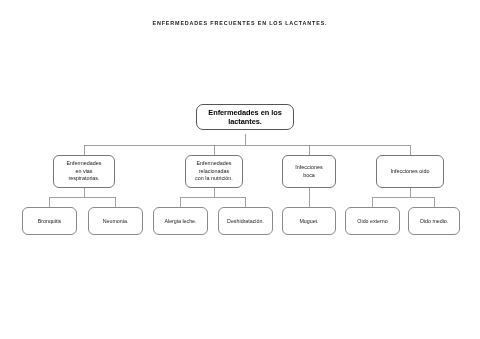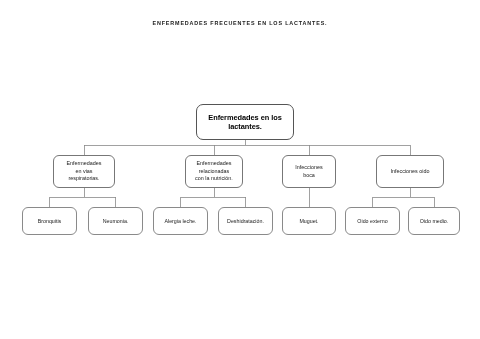--- a/index.html
+++ b/index.html
@@ -107,21 +107,21 @@
       <line x1="309" y1="145" x2="309" y2="155" stroke="#8a8a8a" stroke-width="0.8" shape-rendering="crispEdges"></line>
       <line x1="309" y1="188" x2="309" y2="207" stroke="#8a8a8a" stroke-width="0.8" shape-rendering="crispEdges"></line>
       <line x1="410" y1="145" x2="410" y2="155" stroke="#8a8a8a" stroke-width="0.8" shape-rendering="crispEdges"></line>
       <line x1="410" y1="188" x2="410" y2="197" stroke="#8a8a8a" stroke-width="0.8" shape-rendering="crispEdges"></line>
       <line x1="372.5" y1="197" x2="434" y2="197" stroke="#8a8a8a" stroke-width="0.8" shape-rendering="crispEdges"></line>
       <line x1="372.5" y1="197" x2="372.5" y2="207" stroke="#8a8a8a" stroke-width="0.8" shape-rendering="crispEdges"></line>
       <line x1="434" y1="197" x2="434" y2="207" stroke="#8a8a8a" stroke-width="0.8" shape-rendering="crispEdges"></line>
     </svg>
 
   <div id="nodes">
-      <div class="node root" style="left: 196px; top: 104px; width: 98px; height: 36px;">
+      <div class="node root" style="left: 196px; top: 104px; width: 98px; height: 26px;">
         <span class="node-label">Enfermedades en los
 lactantes.</span>
       </div>
       <div class="node branch" style="left: 53px; top: 155px; width: 62px; height: 33px;">
         <span class="node-label">Enfermedades
 en vias
 respiratorias.</span>
       </div>
       <div class="node leaf" style="left: 22px; top: 207px; width: 55px; height: 28px;">
         <span class="node-label">Bronquitis</span>

